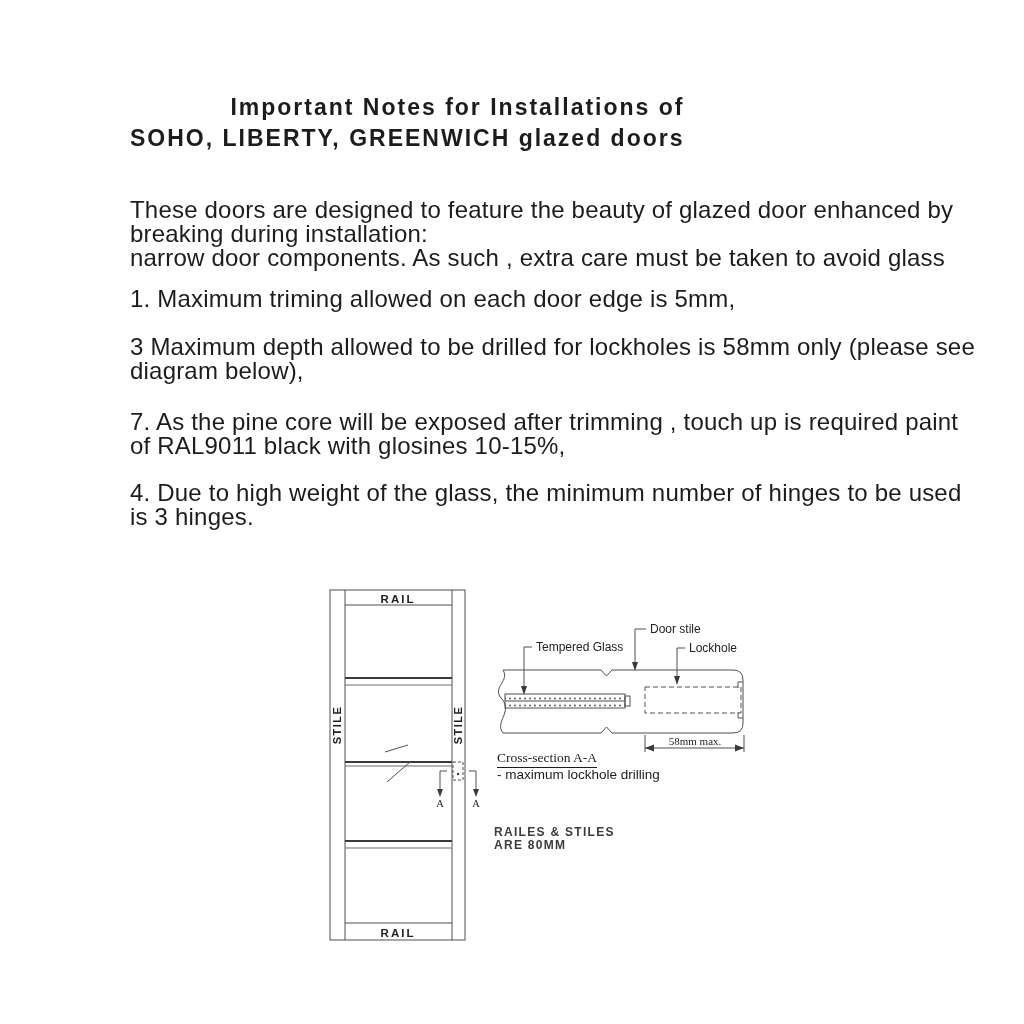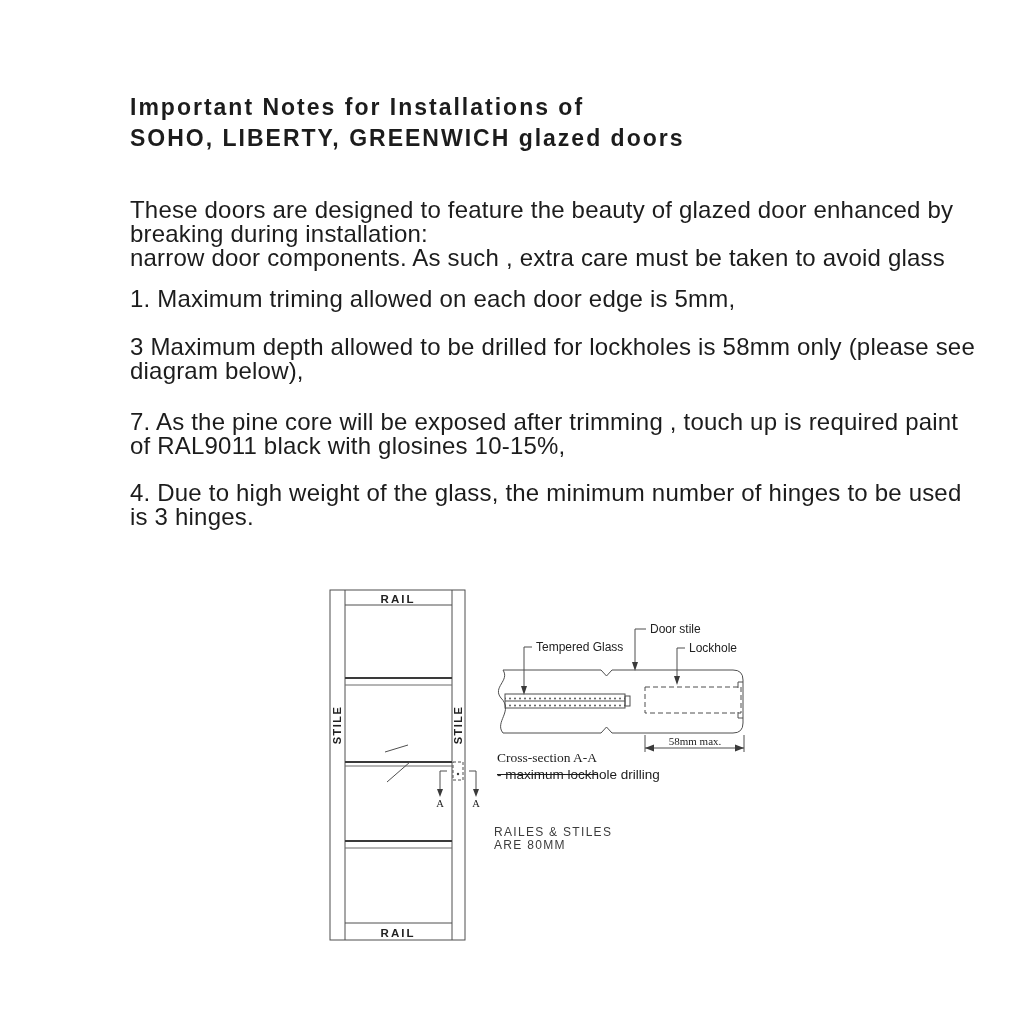--- a/index.html
+++ b/index.html
@@ -10,43 +10,43 @@
     position: relative;
     overflow: hidden;
   }
   .page { position: absolute; inset: 0; }
 
   .title {
     position: absolute; left: 130px; top: 92px; margin: 0;
     font-size: 23px; font-weight: bold; letter-spacing: 2px;
     line-height: 31px; color: #1c1c1c;
   }
-  .title span { display: block; }
+  .title span { display: block; text-align: right; }
 
   .para {
     position: absolute; left: 130px;
     font-size: 24px; line-height: 24px; color: #1c1c1c;
     letter-spacing: 0.2px; white-space: nowrap;
   }
 
   .caption-title {
     position: absolute; left: 497px; top: 750px;
     font-family: "Liberation Serif", serif;
     font-size: 13.5px; color: #1c1c1c; white-space: nowrap;
   }
-  .caption-title span { display: inline-block; border-bottom: 1px solid #1c1c1c; padding-bottom: 8px; }
+  .caption-title span { display: inline-block; border-bottom: 1px solid #1c1c1c; padding-bottom: 1px; }
   .caption-sub {
     position: absolute; left: 497px; top: 767px;
     font-family: Liberation Sans, sans-serif;
     font-size: 13.5px; color: #1c1c1c; white-space: nowrap;
   }
 
   .footnote {
     position: absolute; left: 494px; top: 826px;
-    font-size: 12px; font-weight: 400; letter-spacing: 1.3px;
+    font-size: 12px; font-weight: 700; letter-spacing: 1.3px;
     line-height: 12.5px; color: #3c3c3c; white-space: nowrap;
   }
 
   svg text {
     font-family: "Liberation Sans", sans-serif;
     fill: #222222;
   }
   svg text.serif { font-family: "Liberation Serif", serif; }
   .diagram { position: absolute; }
 </style>

